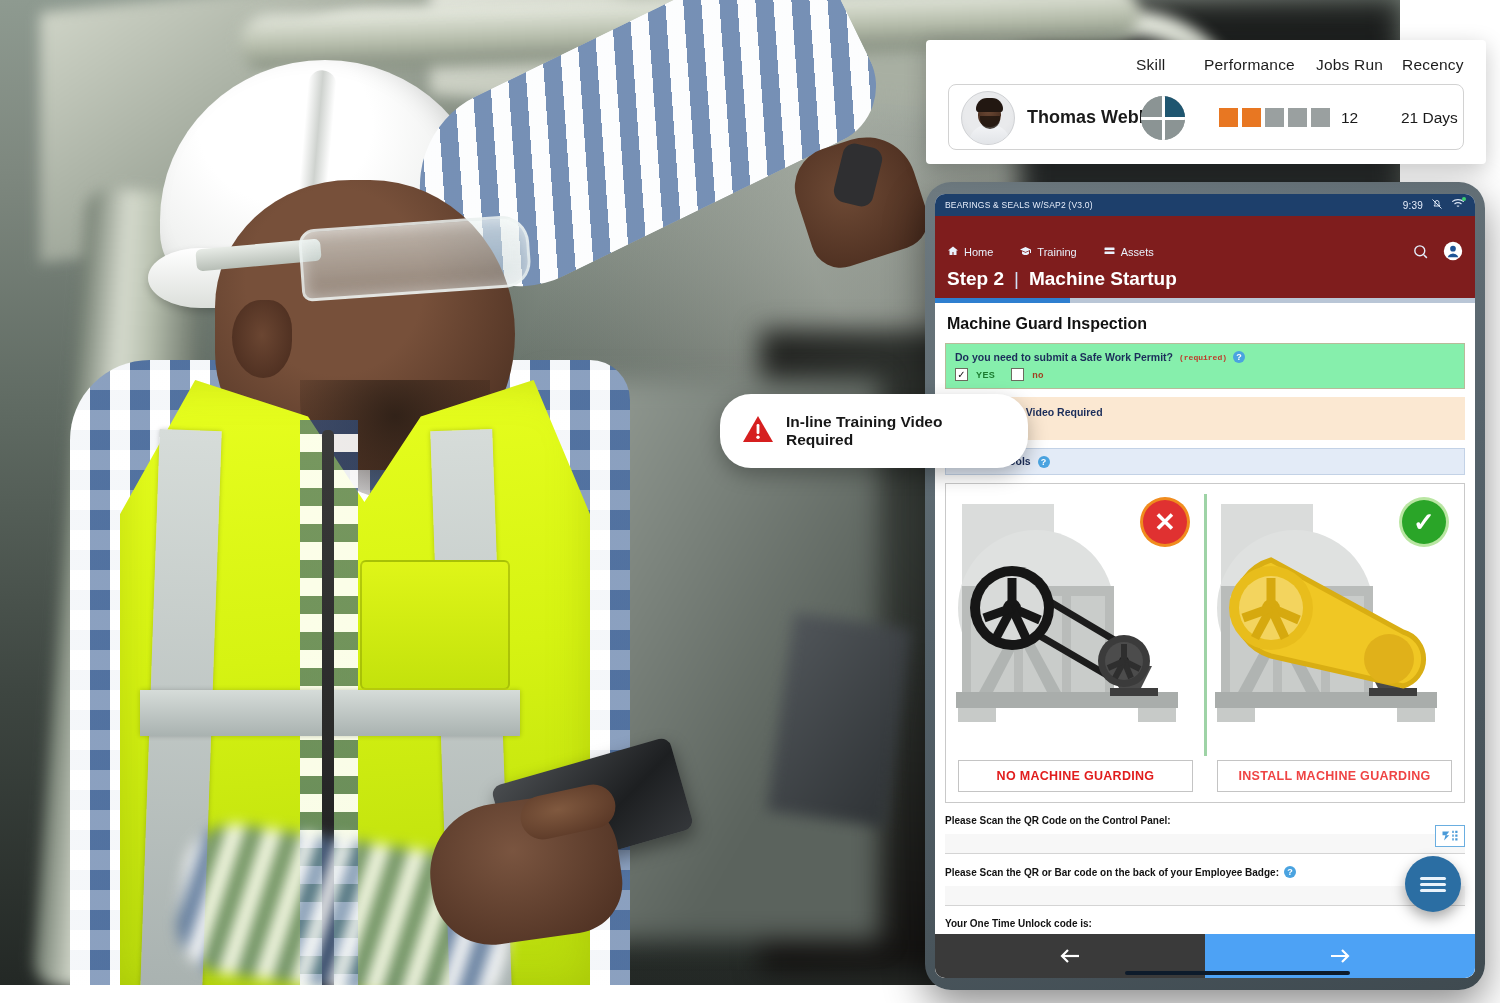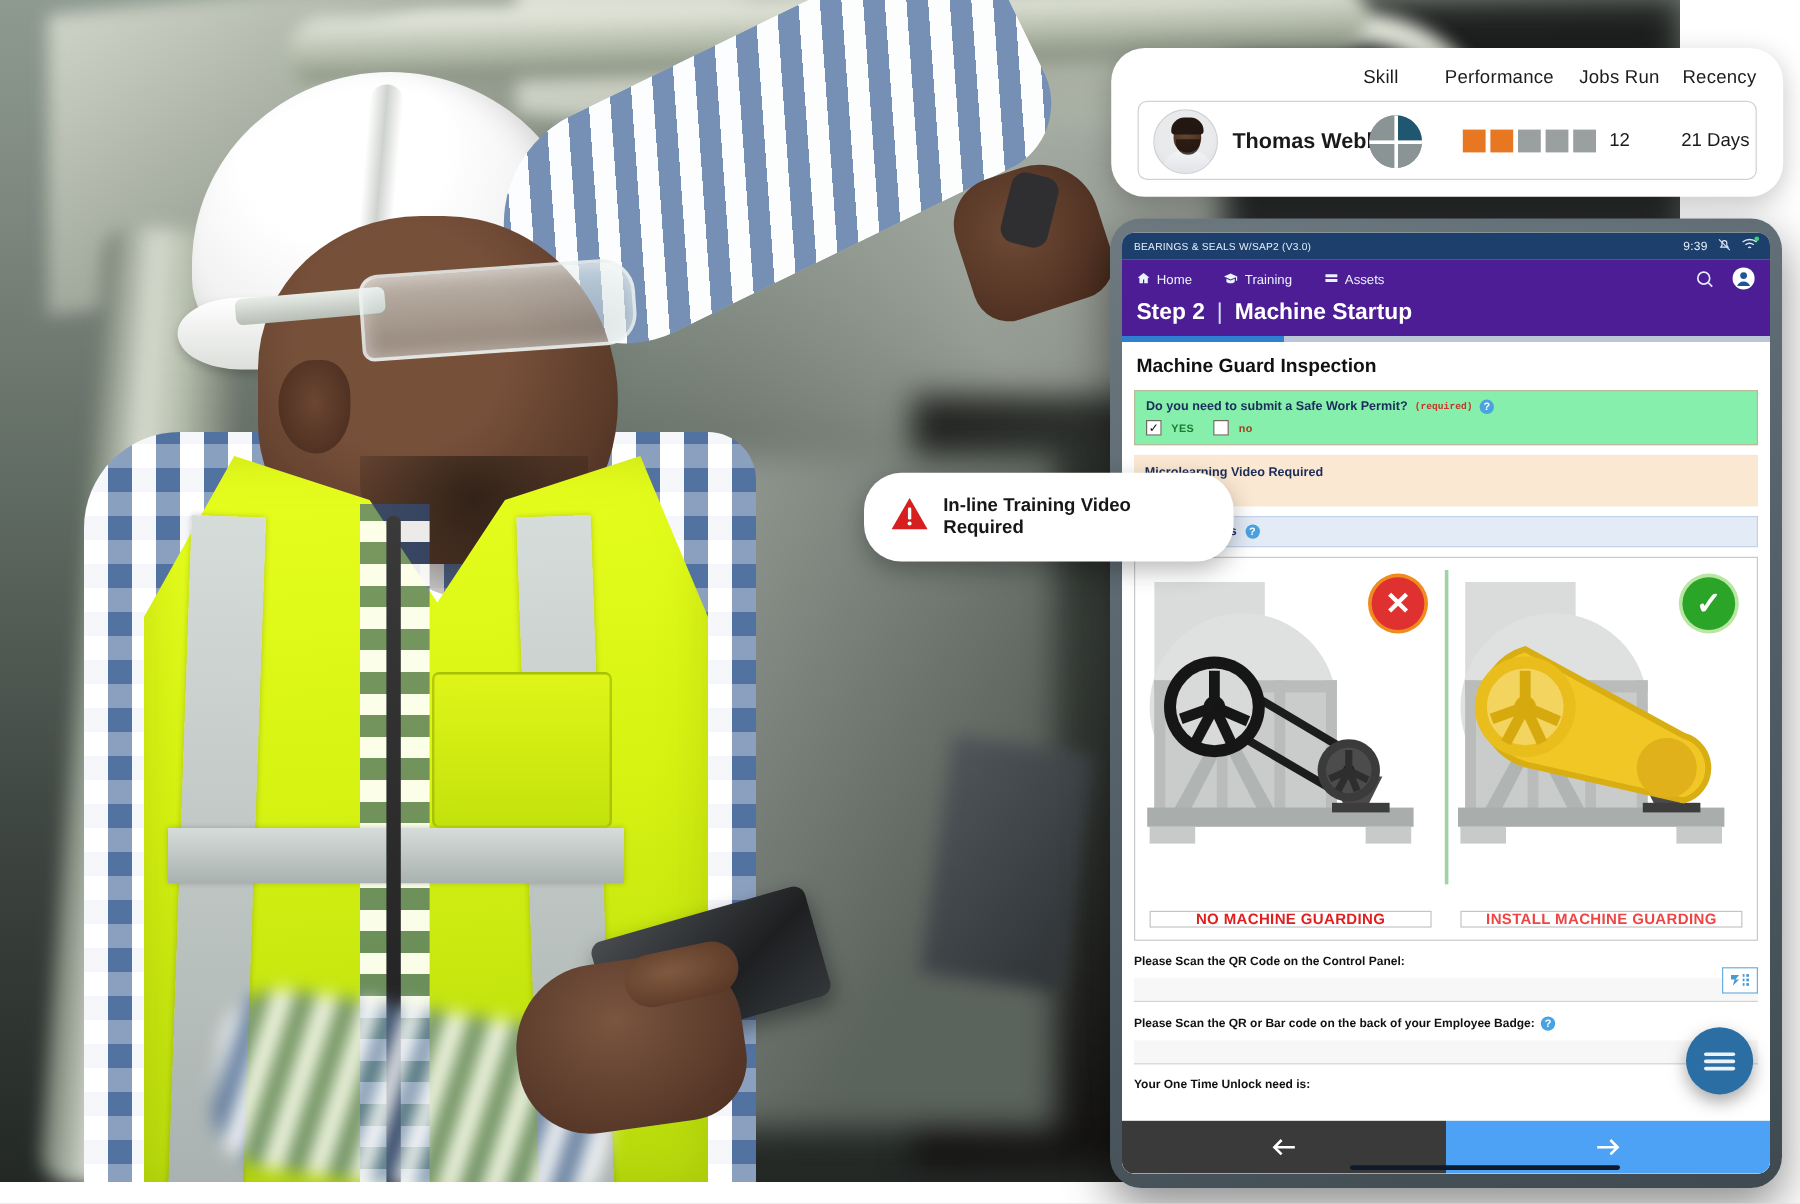--- a/index.html
+++ b/index.html
@@ -163,21 +163,21 @@
   .thumb { left: 520px; top: 790px; width: 96px; height: 44px;
     background: radial-gradient(ellipse at 40% 40%, #80593f, #533222);
     border-radius: 30px; transform: rotate(-12deg); z-index: 12; }
   .forearm2 { left: 180px; top: 840px; width: 330px; height: 150px;
     background: repeating-linear-gradient(100deg, rgba(255,255,255,.9) 0 18px, rgba(46,84,140,.6) 18px 36px);
     border-radius: 50px; transform: rotate(8deg); z-index: 9; }
 
   
   #person-card {
     position: absolute; left: 926px; top: 40px; width: 560px; height: 124px;
-    background: #ffffff; border-radius: 28px;
+    background: #ffffff; border-radius: 4px;
     box-shadow: 0 6px 22px rgba(0,0,0,.22);
     z-index: 40;
   }
   .pc-headers { position: relative; height: 44px; }
   .pc-h { position: absolute; top: 16px; font-size: 15.5px; color: #1d1d1d; letter-spacing:.2px;}
   .pc-row {
     position: absolute; left: 22px; top: 44px; right: 22px; height: 66px;
     border: 1px solid #d2d2d2; border-radius: 8px; background: #fff;
   }
   .pc-avatar {
@@ -222,21 +222,21 @@
     background: #ffffff; overflow: hidden;
   }
   
   .statusbar {
     height: 22px; background: #1d3f6b; color: #e7eefb;
     display: flex; align-items: center; padding: 0 10px; font-size: 8.5px; letter-spacing:.2px;
   }
   .sb-right { margin-left: auto; display: flex; align-items: center; gap: 8px; font-size: 10px; }
   .wifi-dot { width:4px;height:4px;border-radius:50%;background:#3cd070; position:absolute; right:-1px; top:-1px;}
   
-  .navbar { background: #4c1d95; padding: 6px 12px 0 12px; color: #fff; text-align: center; }
+  .navbar { background: #7f1d1d; padding: 25px 12px 0 12px; color: #fff; text-align: center; }
   .navrow { display: flex; align-items: center; gap: 26px; font-size: 11px; }
   .navitem { display: flex; align-items: center; gap: 5px; color: #e9f1fb; }
   .nav-right { margin-left: auto; display: flex; align-items: center; gap: 14px; }
   .steprow { display:flex; align-items:baseline; gap: 10px; padding: 5px 0 8px; }
   .step-label { font-size: 19px; font-weight: bold; color:#fff; }
   .step-div { font-size: 19px; color:#cfe0f5; }
   .step-title { font-size: 19px; font-weight: bold; color:#fff; }
   .progress { height: 5px; background: #b9c6d6; display: flex; }
   .progress i { display:block; height:100%; background:#2f7fd0; }
 
@@ -265,21 +265,21 @@
   
   .guard-box { margin: 4px 10px 0 10px; border:1px solid #c9c9c9; background:#fff; height: 320px; position:relative; }
   .guard-half { position:absolute; top:0; bottom:0; width:50%; }
   .guard-half.left { left:0; } .guard-half.right { right:0; }
   .divider { position:absolute; left:50%; top:10px; bottom:46px; width:3px; margin-left:-1.5px; background:#9ed3a6; }
   .badge-circ { position:absolute; top:16px; width:44px; height:44px; border-radius:50%;
     display:flex; align-items:center; justify-content:center; color:#fff; font-size:26px; font-weight:bold; }
   .badge-x { right:18px; background:#e03131; box-shadow:0 0 0 3px #f08c1e; }
   .badge-v { right:18px; background:#2aa528; box-shadow:0 0 0 3px #b9e6a2; }
   .cap {
-    position:absolute; left:12px; right:12px; bottom:10px; height: 14px; border:1px solid #c4c4c4;
+    position:absolute; left:12px; right:12px; bottom:10px; height: 32px; border:1px solid #c4c4c4;
     display:flex; align-items:center; justify-content:center; font-size: 12.5px; font-weight:bold; letter-spacing:.3px;
   }
   .cap.bad { color:#e11d1d; } .cap.good { color:#ef4444; }
 
   
   .mach { position:absolute; left: 6px; top: 14px; width: 254px; height: 244px; }
 
   .field { margin: 0 10px; padding-top: 12px; position: relative; }
   .field-label { font-size: 10px; font-weight: bold; color:#121212; display:flex; align-items:center; gap:5px;}
   .field-input { margin-top: 8px; height: 20px; background:#f7f7f7; border-bottom: 1px solid #d4d4d4; }
@@ -601,21 +601,21 @@
 
         <div class="field">
           <div class="field-label">
             <span>Please Scan the QR or Bar code on the back of your Employee Badge:</span>
             <span class="info-i">?</span>
           </div>
           <div class="field-input"></div>
         </div>
 
         <div class="field">
-          <div class="field-label">Your One Time Unlock need is:</div>
+          <div class="field-label">Your One Time Unlock code is:</div>
 
         </div>
       </div>
 
       <div class="fab">
         <div>
           <i></i>
           <i></i>
           <i></i>
         </div>

